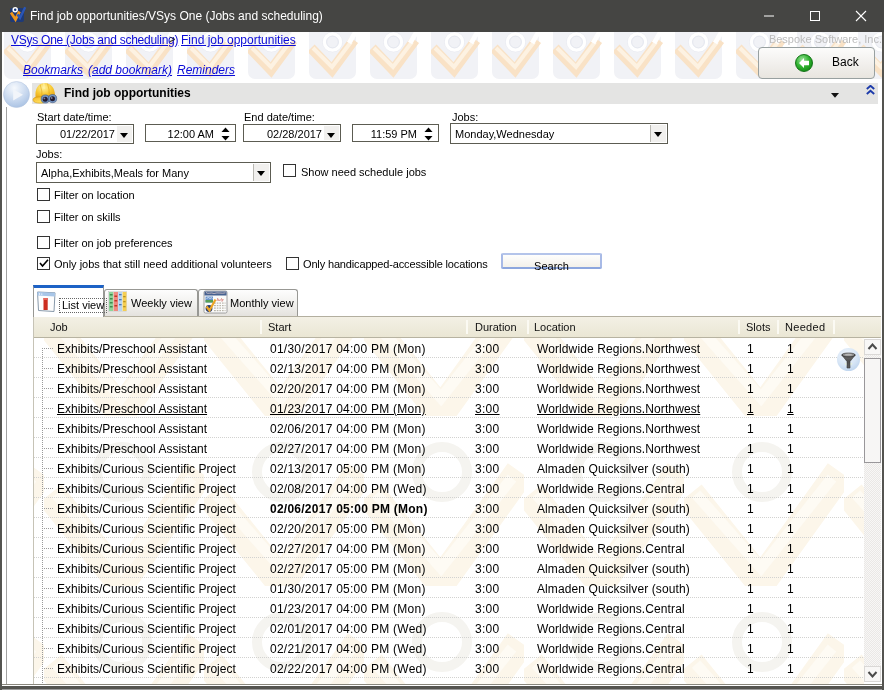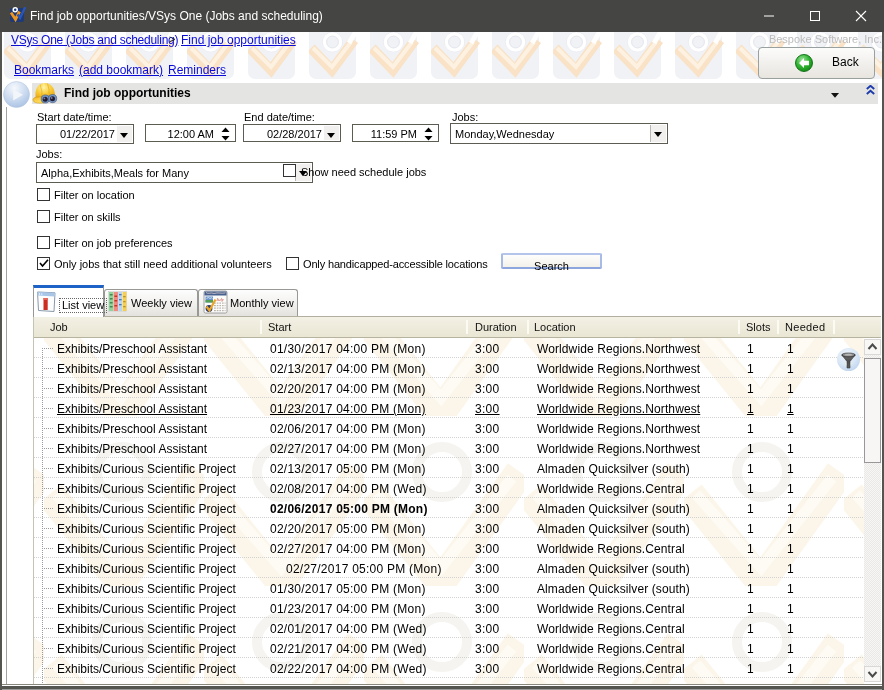--- a/index.html
+++ b/index.html
@@ -7,21 +7,21 @@
 .abs{position:absolute;}
 #titlebar{left:0;top:0;width:884px;height:32px;background:#454543;}
 #title{left:30px;top:0;height:32px;line-height:32px;color:#fff;font-size:12px;}
 #bL{left:0;top:32px;width:2px;height:658px;background:#545450;}
 #bR{left:882px;top:32px;width:2px;height:658px;background:#545450;}
 #bB{left:0;top:686px;width:884px;height:3px;background:#545450;}
 #bB2{left:2px;top:689px;width:880px;height:1px;background:#9c9c9c;}
 #strip{left:2px;top:32px;width:880px;height:51px;background:#fff;overflow:hidden;}
 a.lnk{color:#0b0bd7;text-decoration:underline;font-size:12px;}
 #bc{left:0;top:33px;width:400px;height:14px;font-size:11px;}
-#bk{left:3px;top:63px;width:300px;height:14px;font-size:11px;}
+#bk{left:12px;top:63px;width:300px;height:14px;font-size:11px;font-style:italic;}
 #bespoke{top:33px;right:2px;color:#bcbcbc;font-size:11px;}
 #backbtn{left:758px;top:47px;width:115px;height:30px;border:1px solid #98a0a0;border-radius:4px;
  background:linear-gradient(#fcfcfb,#f1efec 55%,#e8e5df);font-size:12px;color:#000;}
 #hdrbar{left:32px;top:83px;width:846px;height:21px;background:#e4e4e3;}
 #hdrtitle{left:64px;top:83px;height:21px;line-height:21px;font-size:12px;font-weight:bold;color:#000;}
 .lbl{font-size:11px;color:#000;}
 .fld{background:#fff;border:1px solid #5c5c52;box-sizing:border-box;font-size:11px;color:#000;}
 .cmbtn{position:absolute;right:1px;top:1px;bottom:1px;width:15px;background:#f1f0ee;}
 .arr{position:absolute;width:0;height:0;border:4px solid transparent;border-top:5px solid #000;border-bottom:none;}
 .cb{width:13px;height:13px;background:#fff;border:1px solid #333;box-sizing:border-box;}
@@ -184,21 +184,21 @@
   <path d="M0.5 5 L4.5 0.5 L8.5 5 Z" fill="#000"></path>
       <path d="M0.5 9 L4.5 13.5 L8.5 9 Z" fill="#000"></path>
     </svg>
 </div>
 <div class="abs fld" style="left:450px;top:123px;width:218px;height:21px">
  <span class="abs" style="left:4px;top:4px">Monday,Wednesday</span>
  <span class="cmbtn" style="border-left:1px solid #b9b8b2"></span>
     <span class="arr" style="right:5px;top:8px"></span>
 </div>
 <div class="abs lbl" style="left:36px;top:148px">Jobs:</div>
-<div class="abs fld" style="left:36px;top:162px;width:277px;height:21px">
+<div class="abs fld" style="left:36px;top:162px;width:235px;height:21px">
  <span class="abs" style="left:4px;top:4px">Alpha,Exhibits,Meals for Many</span>
  <span class="cmbtn" style="border-left:1px solid #b9b8b2"></span>
     <span class="arr" style="right:5px;top:8px"></span>
 </div>
 <div class="abs cb" style="left:283px;top:164px"></div>
 <div class="abs cbt" style="left:301px;top:166px">Show need schedule jobs</div>
 <div class="abs cb" style="left:37px;top:188px"></div>
 <div class="abs cbt" style="left:54px;top:189px">Filter on location</div>
 <div class="abs cb" style="left:37px;top:210px"></div>
 <div class="abs cbt" style="left:54px;top:211px">Filter on skills</div>
@@ -411,21 +411,21 @@
 <span class="cell" style="left:236px;letter-spacing:0.25px;">02/27/2017 04:00 PM (Mon)</span>
 <span class="cell" style="left:441px;letter-spacing:0.3px;">3:00</span>
 <span class="cell" style="left:503px;letter-spacing:0.1px;">Worldwide Regions.Central</span>
 <span class="cell" style="left:713px;">1</span>
 <span class="cell" style="left:753px;">1</span>
 <div class="rsep" style="top:19px"></div>
 </div>
 <div class="row" style="top:220px">
 <div style="position:absolute;left:8px;top:10px;width:11px;height:1px;background-image:repeating-linear-gradient(to right,#9a9a9a 0 1px,transparent 1px 2px)"></div>
 <span class="cell" style="left:23px;">Exhibits/Curious Scientific Project</span>
-<span class="cell" style="left:252px;letter-spacing:0.25px;">02/27/2017 05:00 PM (Mon)</span>
+<span class="cell" style="left:236px;letter-spacing:0.25px;">02/27/2017 05:00 PM (Mon)</span>
 <span class="cell" style="left:441px;letter-spacing:0.3px;">3:00</span>
 <span class="cell" style="left:503px;letter-spacing:0.1px;">Almaden Quicksilver (south)</span>
 <span class="cell" style="left:713px;">1</span>
 <span class="cell" style="left:753px;">1</span>
 <div class="rsep" style="top:19px"></div>
 </div>
 <div class="row" style="top:240px">
 <div style="position:absolute;left:8px;top:10px;width:11px;height:1px;background-image:repeating-linear-gradient(to right,#9a9a9a 0 1px,transparent 1px 2px)"></div>
 <span class="cell" style="left:23px;">Exhibits/Curious Scientific Project</span>
 <span class="cell" style="left:236px;letter-spacing:0.25px;">01/30/2017 05:00 PM (Mon)</span>

